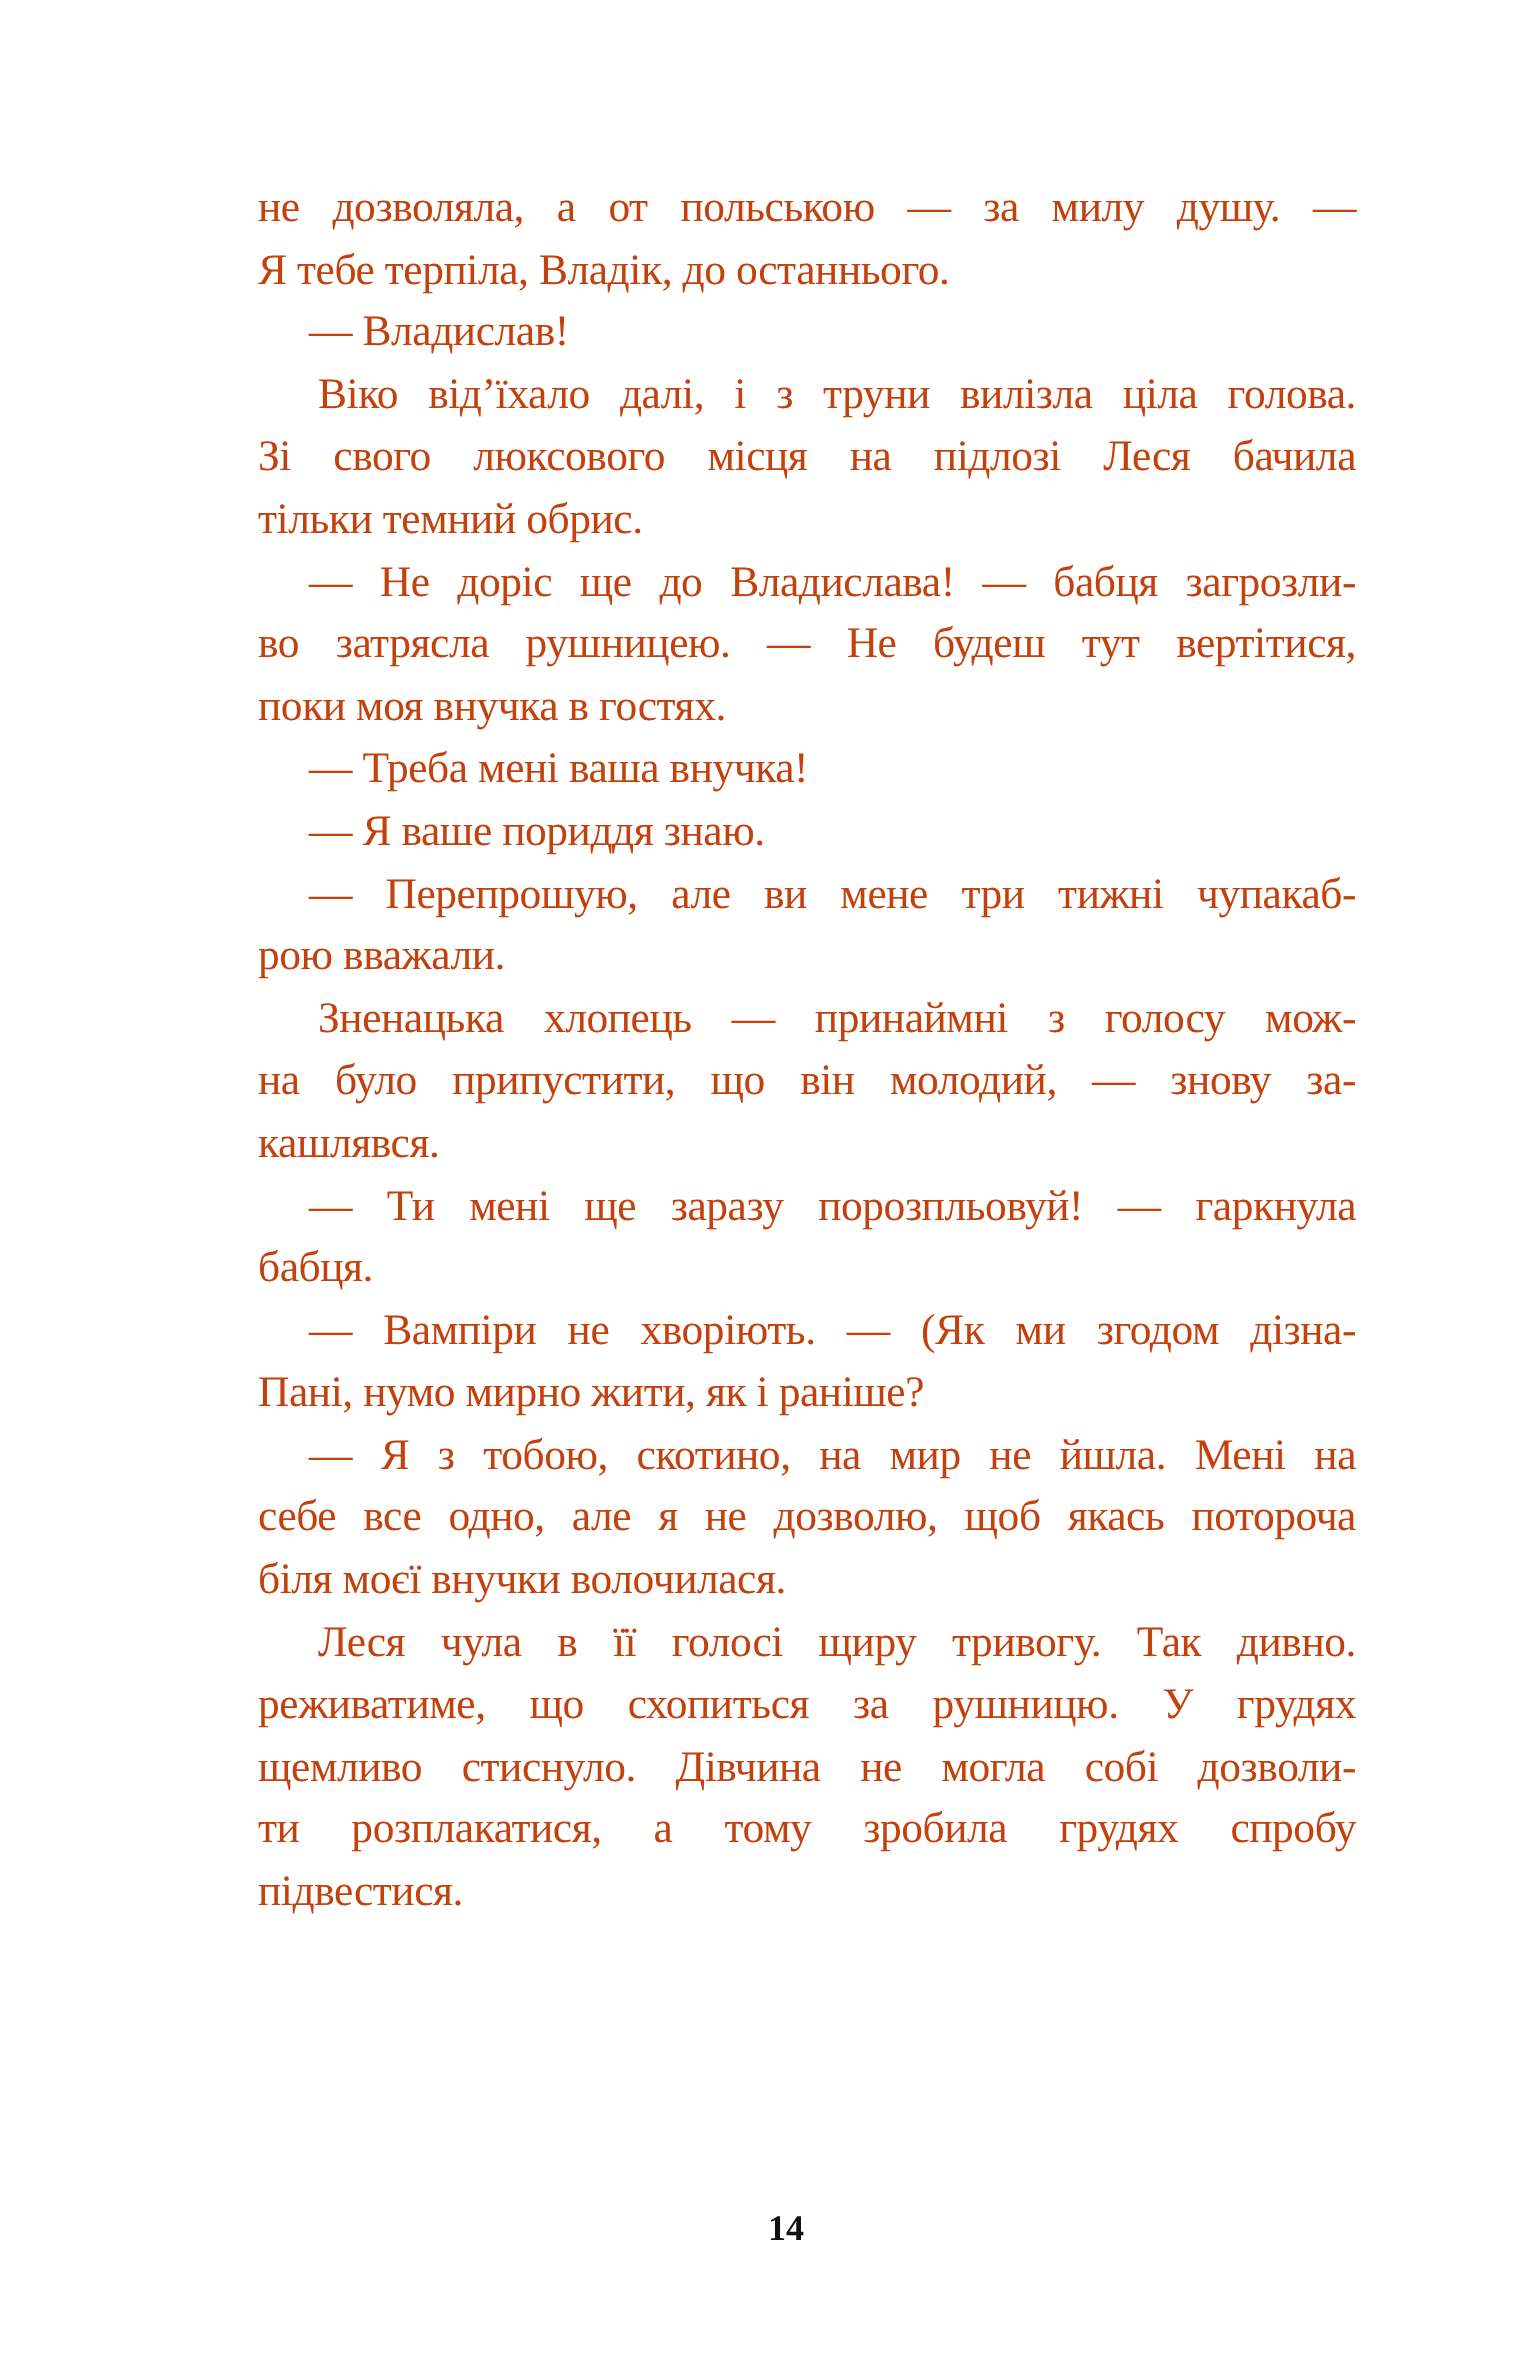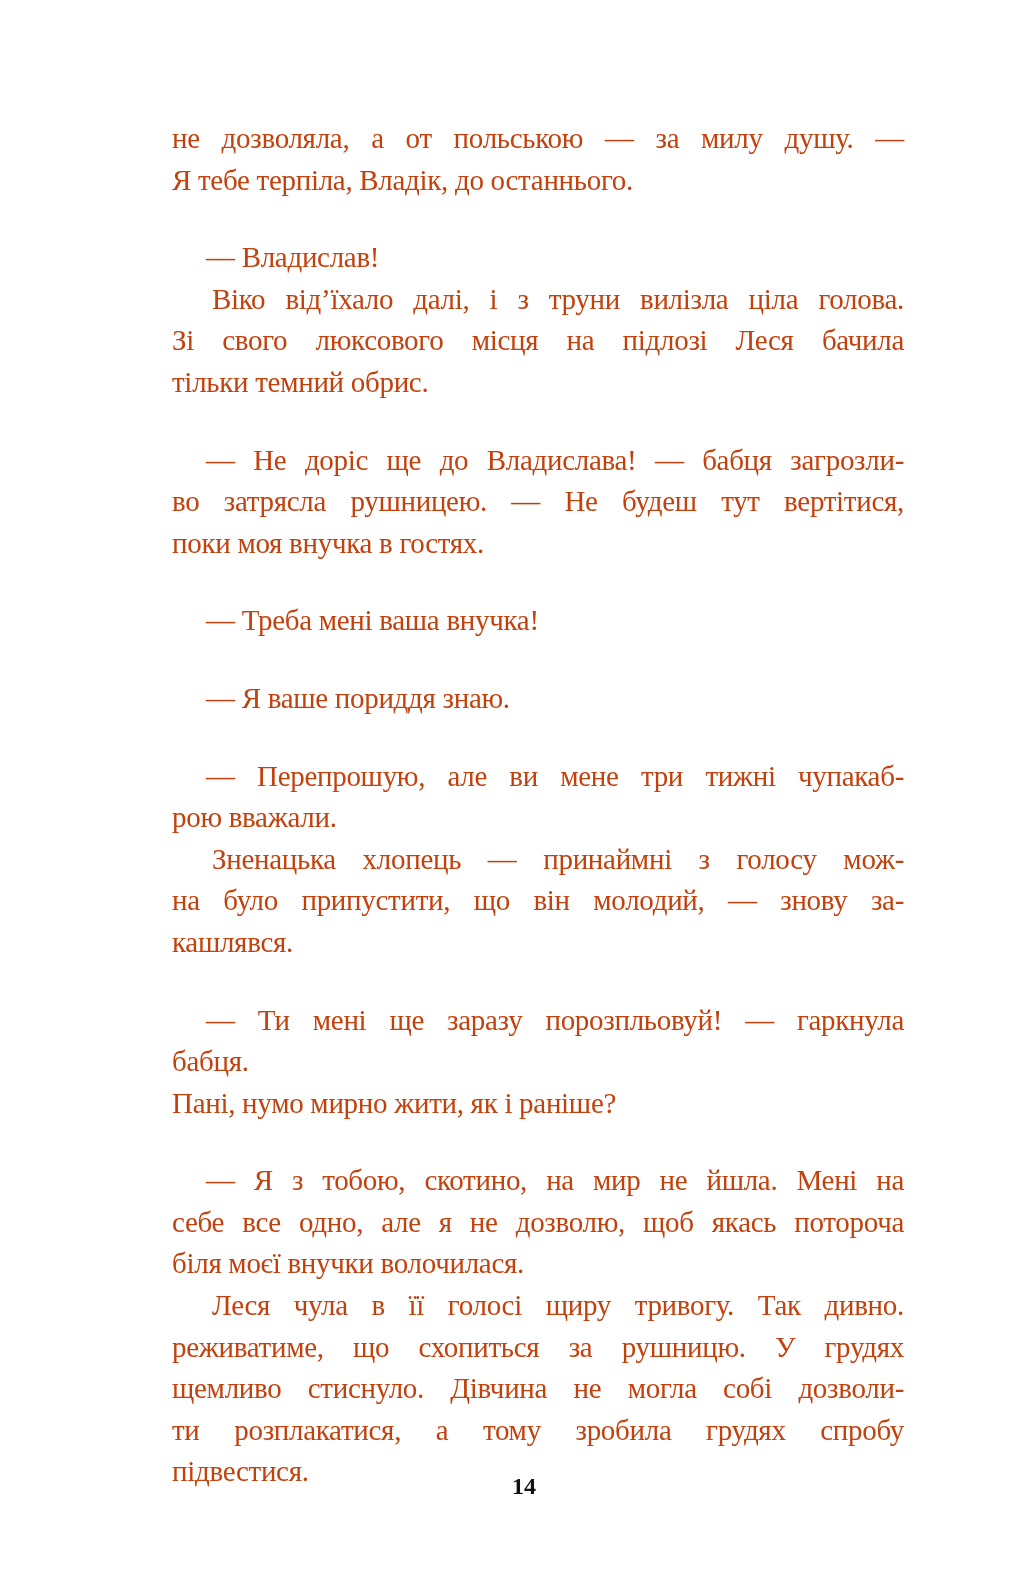--- a/index.html
+++ b/index.html
@@ -10,21 +10,21 @@
     top: 118px;
     width: 732px;
     font-family: "Liberation Serif", "DejaVu Serif", serif;
     font-size: 29px;
     line-height: 41.6px;
     color: #c2410c;
     letter-spacing: -0.3px;
   }
   .line { display: block; white-space: nowrap; text-align: justify; text-align-last: justify; height: 41.6px; }
   .line.last { text-align-last: left; }
-  .line.indent { padding-left: 34px; margin-top: 36px; }
+  .line.indent { padding-left: 34px; }
   .line.indent-p { padding-left: 40px; }
   .page-number {
     position: absolute;
     left: 12px; width: 1024px;
     top: 1473px;
     text-align: center;
     font-family: "Liberation Serif", "DejaVu Serif", serif;
     font-size: 24px;
     font-weight: bold;
     color: #111111;
@@ -45,20 +45,21 @@
     <span class="line last">поки моя внучка в гостях.</span>
     <span class="line last indent">— Треба мені ваша внучка!</span>
     <span class="line last indent">— Я ваше пориддя знаю.</span>
     <span class="line indent">— Перепрошую, але ви мене три тижні чупакаб-</span>
     <span class="line last">рою вважали.</span>
     <span class="line indent-p">Зненацька хлопець — принаймні з голосу мож-</span>
     <span class="line">на було припустити, що він молодий, — знову за-</span>
     <span class="line last">кашлявся.</span>
     <span class="line indent">— Ти мені ще заразу порозпльовуй! — гаркнула</span>
     <span class="line last">бабця.</span>
+    <span class="line indent">— Вампіри не хворіють. — (Як ми згодом дізна-</span>
     <span class="line last">Пані, нумо мирно жити, як і раніше?</span>
     <span class="line indent">— Я з тобою, скотино, на мир не йшла. Мені на</span>
     <span class="line">себе все одно, але я не дозволю, щоб якась потороча</span>
     <span class="line last">біля моєї внучки волочилася.</span>
     <span class="line indent-p">Леся чула в її голосі щиру тривогу. Так дивно.</span>
     <span class="line">реживатиме, що схопиться за рушницю. У грудях</span>
     <span class="line">щемливо стиснуло. Дівчина не могла собі дозволи-</span>
     <span class="line">ти розплакатися, а тому зробила грудях спробу</span>
     <span class="line last">підвестися.</span>
   </div>

